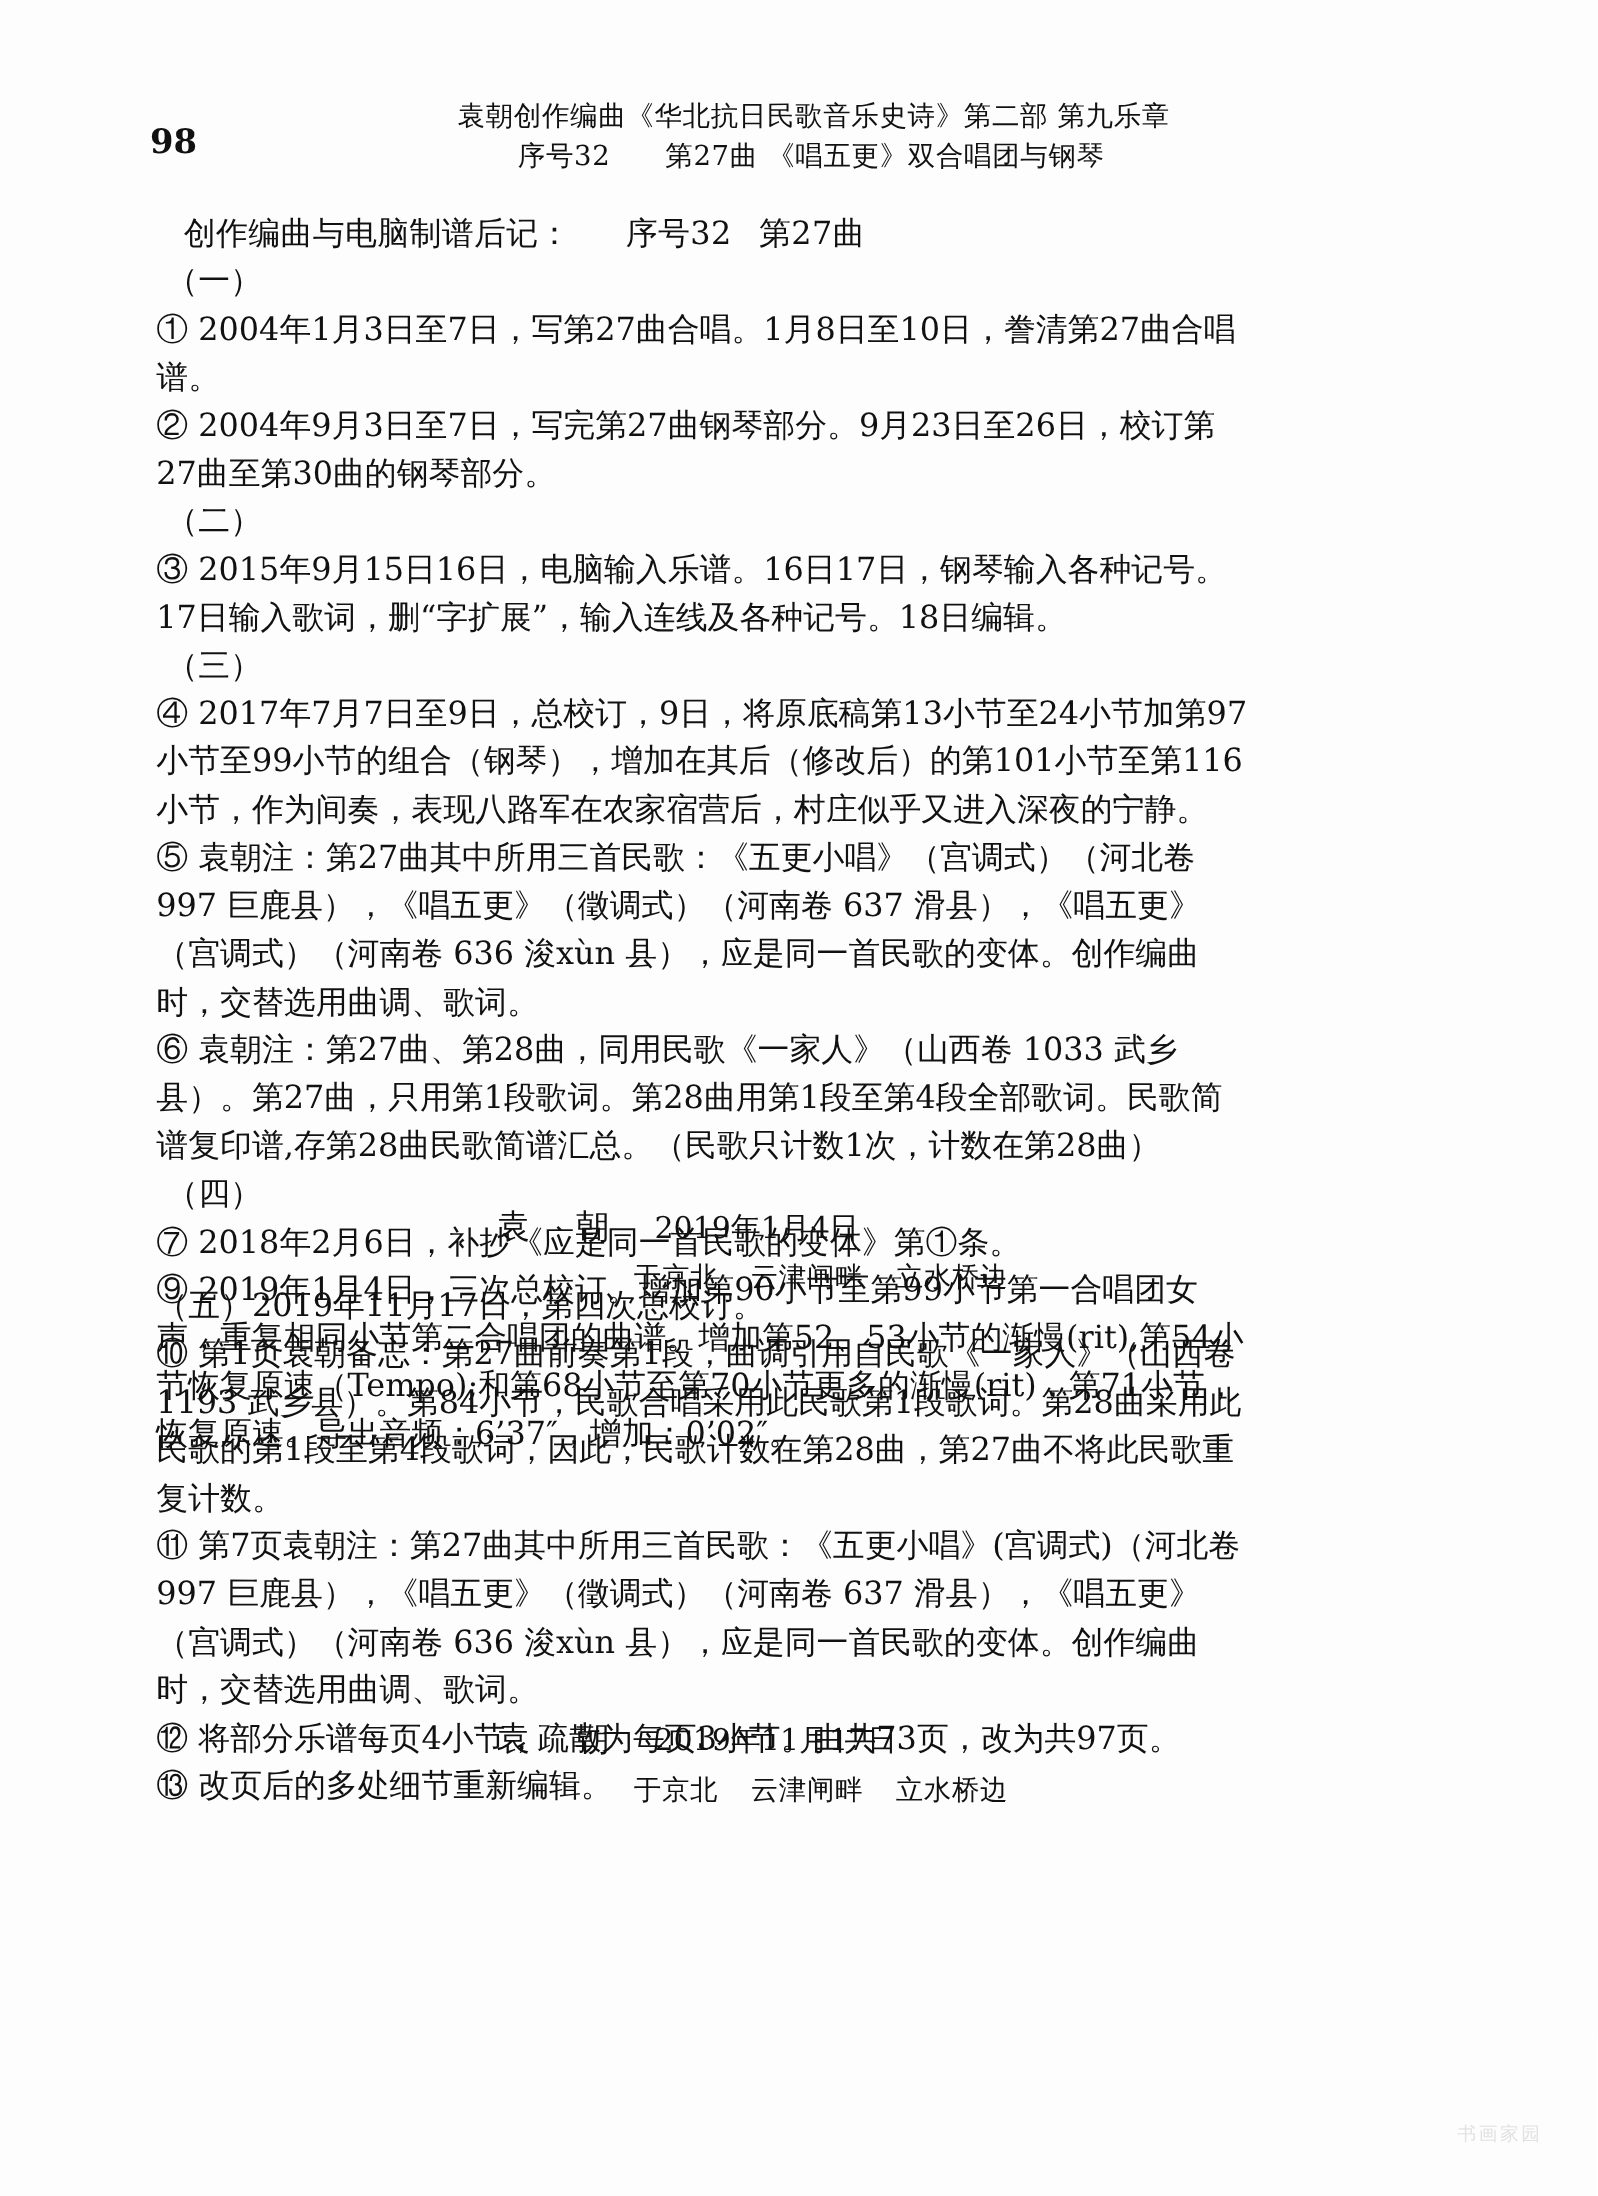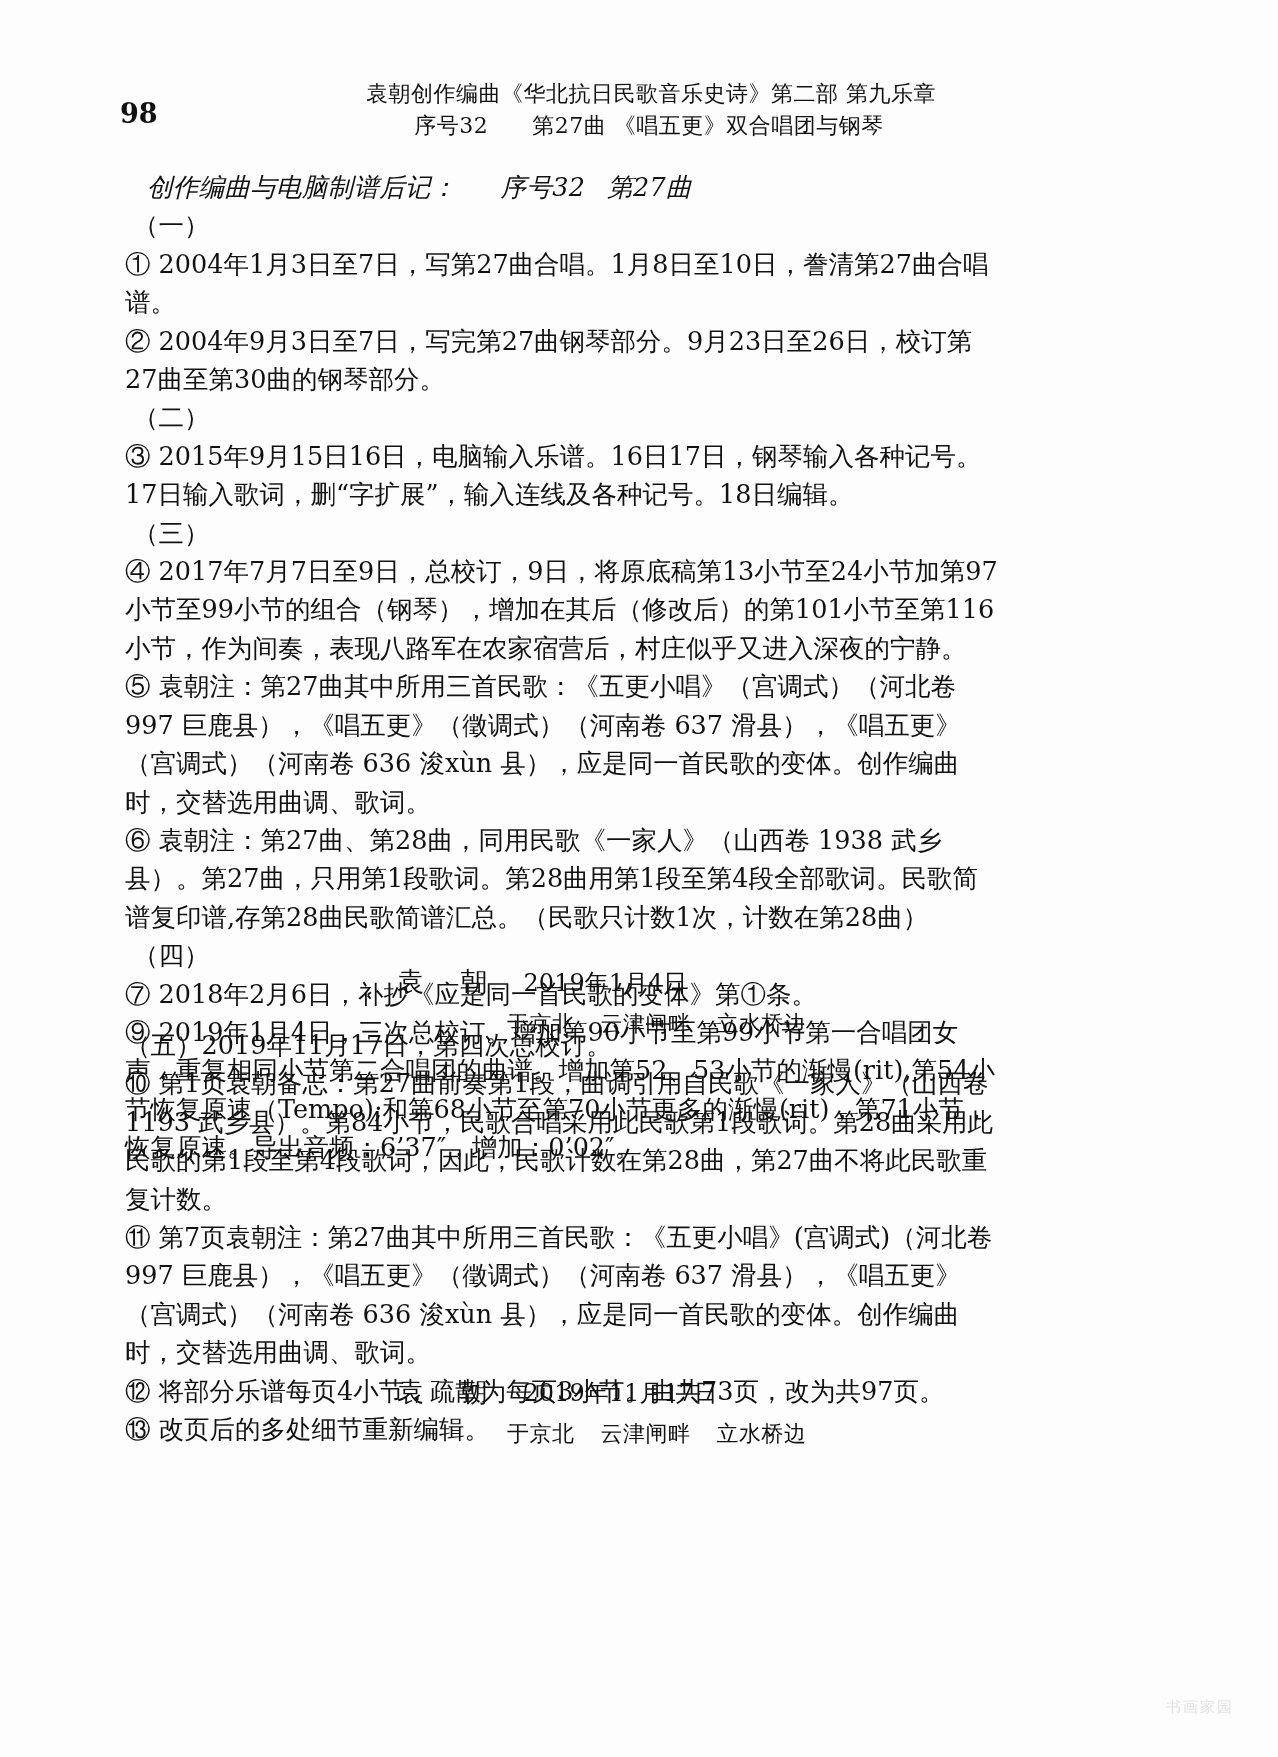--- a/index.html
+++ b/index.html
@@ -69,21 +69,20 @@
   .ln {
     font-size: 25.5px;
     line-height: 38.4px;
     letter-spacing: 0px;
     white-space: nowrap;
     font-family: "DejaVu Serif", "Liberation Serif", serif;
   }
   .ln.title {
     padding-left: 22px;
     letter-spacing: 0.3px;
-    font-style: italic;
   }
   .ln.sect {
     padding-left: 8px;
   }
   .ln.just {
     white-space: normal;
   }
 
   
   .sig {
@@ -148,21 +147,21 @@
     <div class="ln sect">（一）</div>
     <div class="ln just">① 2004年1月3日至7日，写第27曲合唱。1月8日至10日，誊清第27曲合唱谱。</div>
     <div class="ln just">② 2004年9月3日至7日，写完第27曲钢琴部分。9月23日至26日，校订第27曲至第30曲的钢琴部分。</div>
 
     <div class="ln sect">（二）</div>
     <div class="ln just">③ 2015年9月15日16日，电脑输入乐谱。16日17日，钢琴输入各种记号。17日输入歌词，删“字扩展”，输入连线及各种记号。18日编辑。</div>
 
     <div class="ln sect">（三）</div>
     <div class="ln just">④ 2017年7月7日至9日，总校订，9日，将原底稿第13小节至24小节加第97小节至99小节的组合（钢琴），增加在其后（修改后）的第101小节至第116小节，作为间奏，表现八路军在农家宿营后，村庄似乎又进入深夜的宁静。</div>
     <div class="ln just">⑤ 袁朝注：第27曲其中所用三首民歌：《五更小唱》（宫调式）（河北卷 997 巨鹿县），《唱五更》（徵调式）（河南卷 637 滑县），《唱五更》（宫调式）（河南卷 636 浚xùn 县），应是同一首民歌的变体。创作编曲时，交替选用曲调、歌词。</div>
-    <div class="ln just">⑥ 袁朝注：第27曲、第28曲，同用民歌《一家人》（山西卷 1938 武乡县）。第27曲，只用第1段歌词。第28曲用第1段至第4段全部歌词。民歌简谱复印谱,存第28曲民歌简谱汇总。（民歌只计数1次，计数在第28曲）</div>
+    <div class="ln just">⑥ 袁朝注：第27曲、第28曲，同用民歌《一家人》（山西卷 1033 武乡县）。第27曲，只用第1段歌词。第28曲用第1段至第4段全部歌词。民歌简谱复印谱,存第28曲民歌简谱汇总。（民歌只计数1次，计数在第28曲）</div>
 
     <div class="ln sect">（四）</div>
     <div class="ln just">⑦ 2018年2月6日，补抄《应是同一首民歌的变体》第①条。</div>
     <div class="ln just">⑨ 2019年1月4日，三次总校订。增加第90小节至第99小节第一合唱团女声，重复相同小节第二合唱团的曲谱。增加第52、53小节的渐慢(rit),第54小节恢复原速（Tempo);和第68小节至第70小节更多的渐慢(rit)，第71小节，恢复原速。导出音频：6’37″，增加：0’02″。</div>
   </div>
 
   <div class="sig" style="top:962px;">
     <div class="sig-row1"><span class="sig-name">袁 朝</span><span class="sp-med"></span><span class="sig-date">2019年1月4日</span></div>
     <div class="sig-row2"><span>于京北</span><span class="sig-place-gap"></span><span>云津闸畔</span><span class="sig-place-gap"></span><span>立水桥边</span></div>
   </div>

